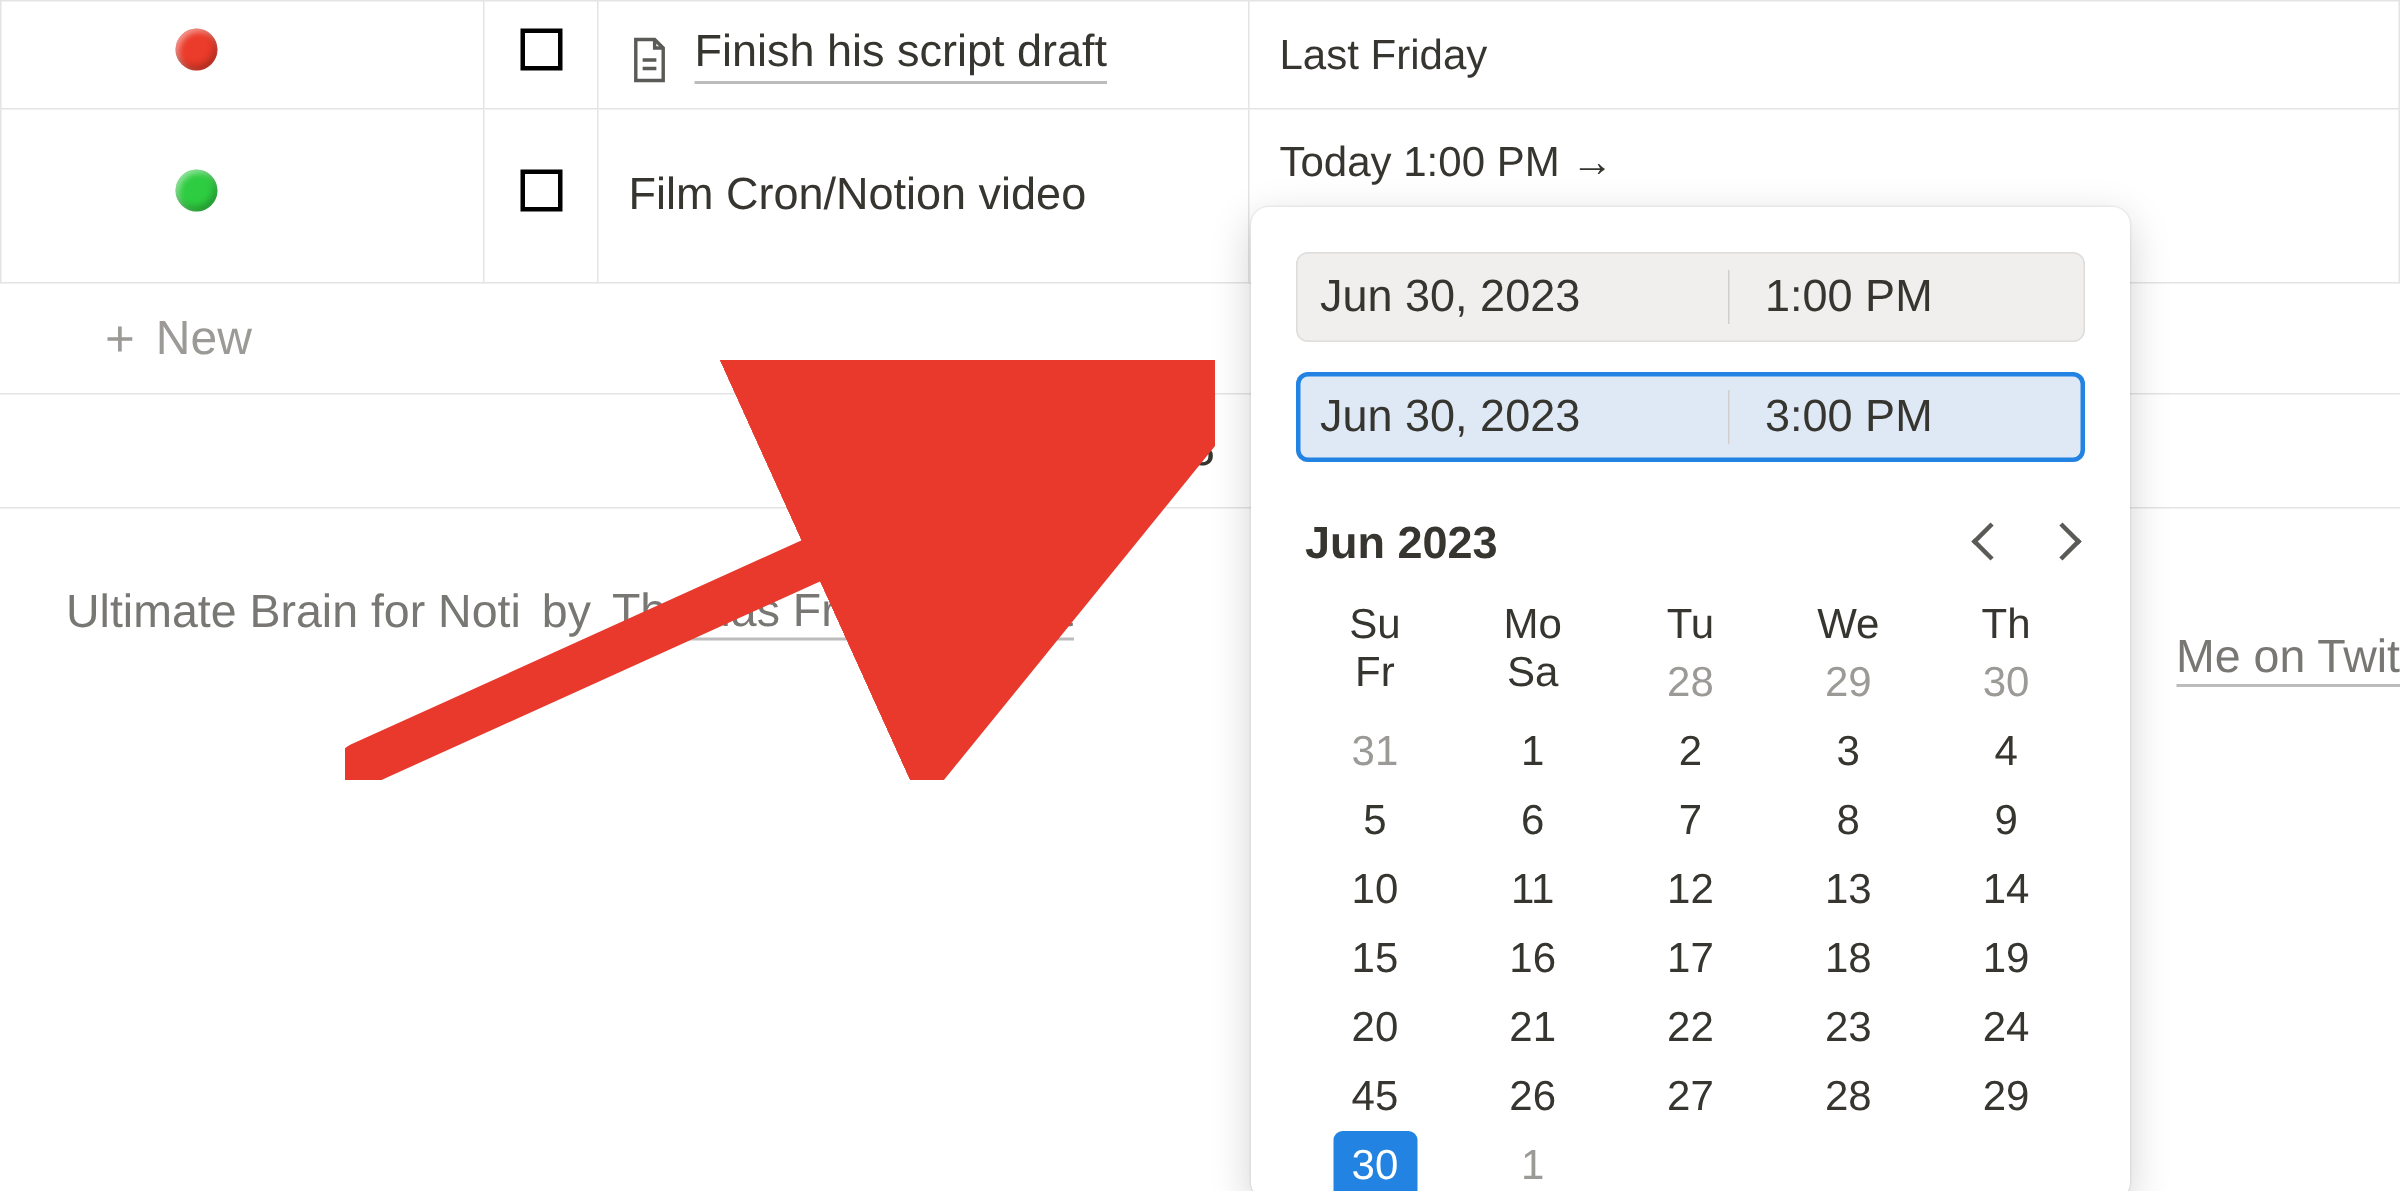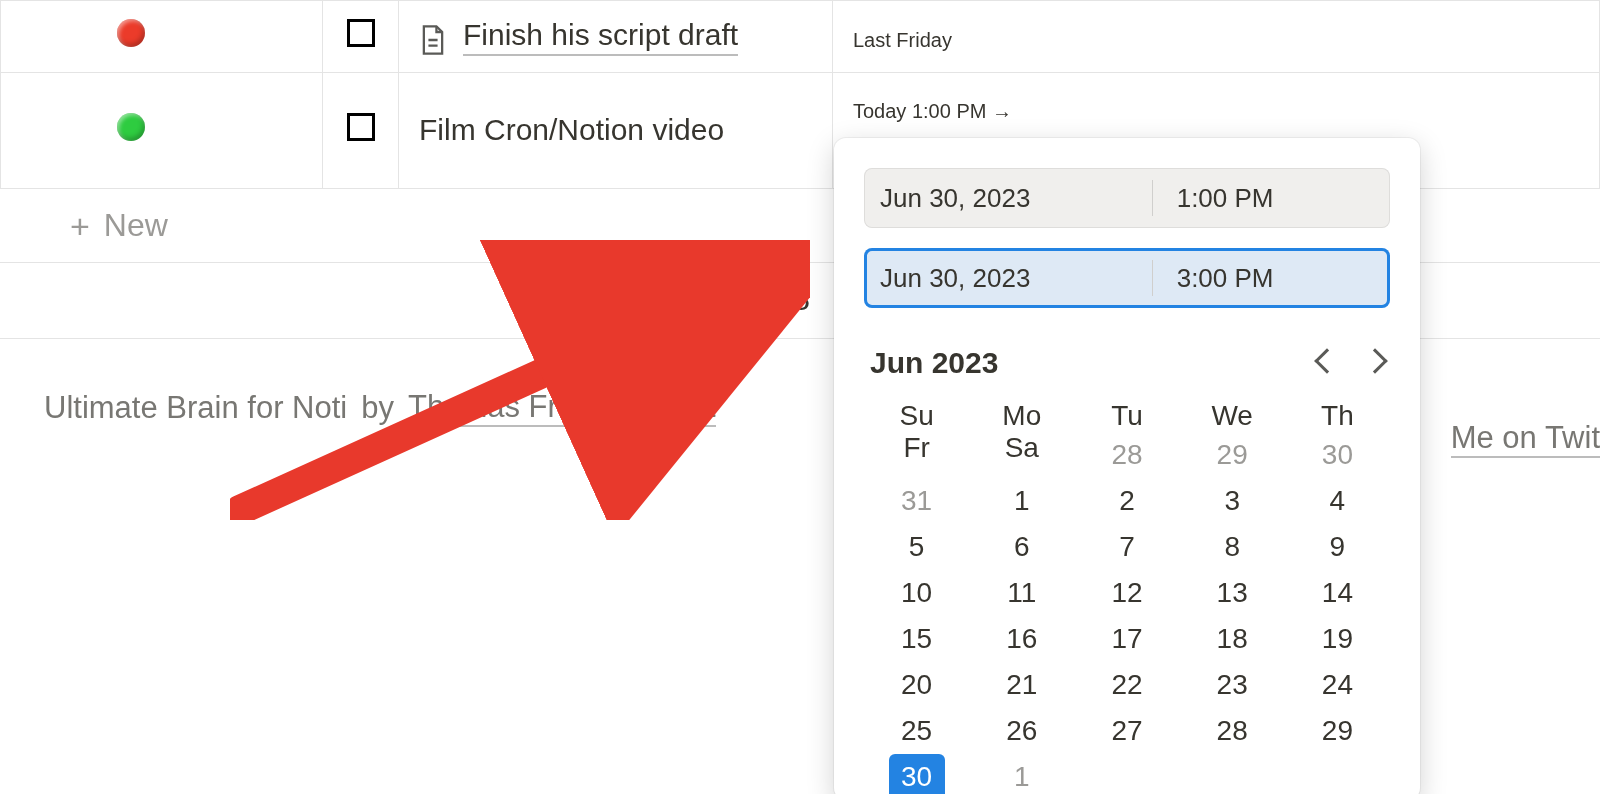--- a/index.html
+++ b/index.html
@@ -56,21 +56,21 @@
   .chk {
     display: inline-block;
     width: 28px; height: 28px;
     border: 3px solid #000;
   }
 
   .task-cell { padding-left: 20px !important; }
   .task-wrap { display: flex; align-items: flex-end; gap: 16px; }
   .task-text { border-bottom: 2px solid #bcbcbc; padding-bottom: 2px; font-weight: 500; }
 
-  .date-text { font-size: 20px; }
+  .date-text { font-size: 28px; }
 
   
   .doc-icon {
     width: 28px; height: 32px;
     flex: 0 0 auto;
     position: relative;
   }
 
   
   .new-row {
@@ -138,21 +138,21 @@
     border-radius: 12px;
     box-shadow: 0 8px 28px rgba(0,0,0,.18), 0 0 0 1px rgba(15,15,15,.05);
     padding: 30px 30px 0 30px;
     z-index: 50;
   }
   .dt-field {
     display: flex;
     align-items: center;
     height: 60px;
     border-radius: 8px;
-    font-size: 26px;
+    font-size: 30px;
     margin-bottom: 20px;
     padding: 0 16px;
   }
   .dt-field .d { flex: 0 0 55%; }
   .dt-field .bar { width: 1px; height: 36px; background: #d0cfcd; margin-right: 24px; }
   .dt-field .t { flex: 1; }
   .dt-start {
     background: var(--grey-bg);
     box-shadow: inset 0 0 0 1px rgba(15,15,15,.08);
   }
@@ -316,21 +316,21 @@
       <div class="cal-day">15</div>
       <div class="cal-day">16</div>
       <div class="cal-day">17</div>
       <div class="cal-day">18</div>
       <div class="cal-day">19</div>
       <div class="cal-day">20</div>
       <div class="cal-day">21</div>
       <div class="cal-day">22</div>
       <div class="cal-day">23</div>
       <div class="cal-day">24</div>
-      <div class="cal-day">25</div>
+      <div class="cal-day">45</div>
       <div class="cal-day">26</div>
       <div class="cal-day">27</div>
       <div class="cal-day">28</div>
       <div class="cal-day">29</div>
       <div class="cal-day sel">30</div>
       <div class="cal-day muted">1</div>
     </div>
 </div>
 
 <svg class="anno-arrow" viewBox="0 0 580 280">

